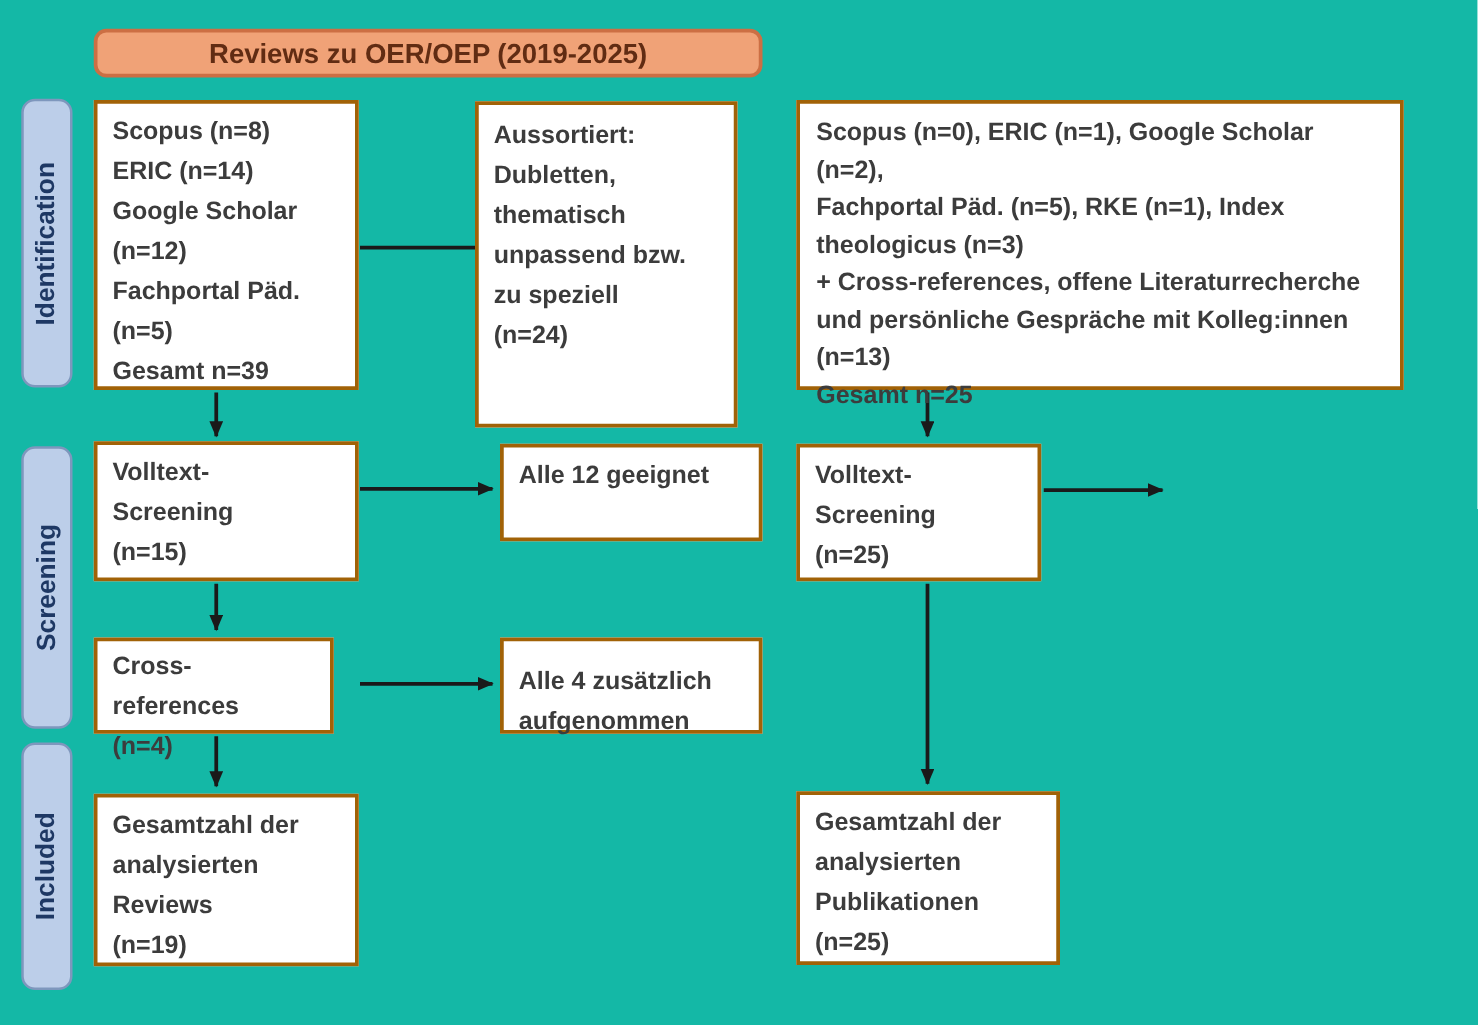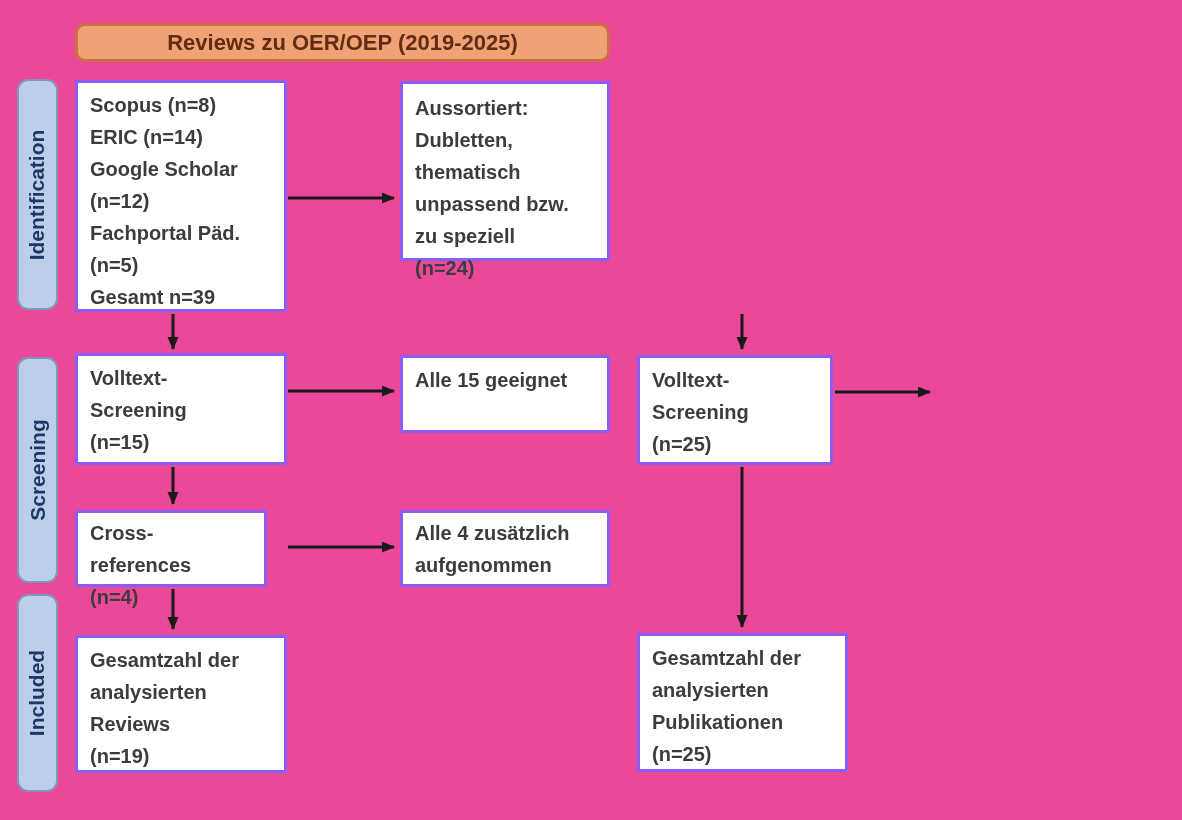--- a/index.html
+++ b/index.html
@@ -5,21 +5,21 @@
   html, body {
     margin: 0;
     padding: 0;
     background: #ffffff;
   }
   * { box-sizing: border-box; }
   .canvas {
     position: relative;
     width: 1182px;
     height: 820px;
-    background: #ec4899;
+    background: #14b8a6;
     font-family: "Liberation Sans", sans-serif;
     overflow: hidden;
   }
   .arrow-layer {
     position: absolute;
     left: 0; top: 0;
     width: 1182px; height: 820px;
     pointer-events: none;
   }
   .hdr {
@@ -55,37 +55,37 @@
     font-weight: 700;
     color: #1e3864;
   }
   #stage-identification { left: 17px; top: 79px;  width: 41px; height: 231px; }
   #stage-screening      { left: 17px; top: 357px; width: 41px; height: 226px; }
   #stage-included       { left: 17px; top: 594px; width: 41px; height: 198px; }
 
   .box {
     position: absolute;
     background: #ffffff;
-    border: 3px solid #8b5cf6;
+    border: 3px solid #a16207;
     color: #3c3c3c;
     font-size: 20px;
     font-weight: 600;
     line-height: 1.6;
     padding: 6px 12px;
     white-space: pre-line;
     text-align: left;
   }
   #box-sources-l          { left: 75px;  top: 80px;  width: 212px; height: 232px; }
-  #box-excluded           { left: 400px; top: 81px;  width: 210px; height: 180px; padding-top: 8px; }
+  #box-excluded           { left: 380px; top: 81px;  width: 210px; height: 261px; padding-top: 8px; }
   #box-sources-r          { left: 637px; top: 80px;  width: 486px; height: 232px; line-height: 1.5; padding: 8px 13px; }
   #box-fulltext-l         { left: 75px;  top: 353px; width: 212px; height: 112px; }
   #box-fulltext-result-l  { left: 400px; top: 355px; width: 210px; height: 78px; }
   #box-fulltext-r         { left: 637px; top: 355px; width: 196px; height: 110px; }
   #box-crossref           { left: 75px;  top: 510px; width: 192px; height: 77px; padding-top: 4px; }
-  #box-crossref-result    { left: 400px; top: 510px; width: 210px; height: 77px; padding-top: 4px; }
+  #box-crossref-result    { left: 400px; top: 510px; width: 210px; height: 77px; padding-top: 16px; }
   #box-included-l         { left: 75px;  top: 635px; width: 212px; height: 138px; }
   #box-included-r         { left: 637px; top: 633px; width: 211px; height: 139px; }
 
   .flow-line {
     stroke: #1a1a1a;
     stroke-width: 3;
     fill: none;
   }
 </style>
 </head>
@@ -128,24 +128,31 @@
 (n=12)
 Fachportal Päd.
 (n=5)
 Gesamt n=39</div>
   <div class="box" id="box-excluded">Aussortiert:
 Dubletten,
 thematisch
 unpassend bzw.
 zu speziell
 (n=24)</div>
+  <div class="box" id="box-sources-r">Scopus (n=0), ERIC (n=1), Google Scholar (n=2),
+Fachportal Päd. (n=5), RKE (n=1), Index
+theologicus (n=3)
++ Cross-references, offene Literaturrecherche
+und persönliche Gespräche mit Kolleg:innen
+(n=13)
+Gesamt n=25</div>
   <div class="box" id="box-fulltext-l">Volltext-
 Screening
 (n=15)</div>
-  <div class="box" id="box-fulltext-result-l">Alle 15 geeignet</div>
+  <div class="box" id="box-fulltext-result-l">Alle 12 geeignet</div>
   <div class="box" id="box-fulltext-r">Volltext-
 Screening
 (n=25)</div>
   <div class="box" id="box-crossref">Cross-references
 (n=4)</div>
   <div class="box" id="box-crossref-result">Alle 4 zusätzlich
 aufgenommen</div>
   <div class="box" id="box-included-l">Gesamtzahl der
 analysierten
 Reviews

